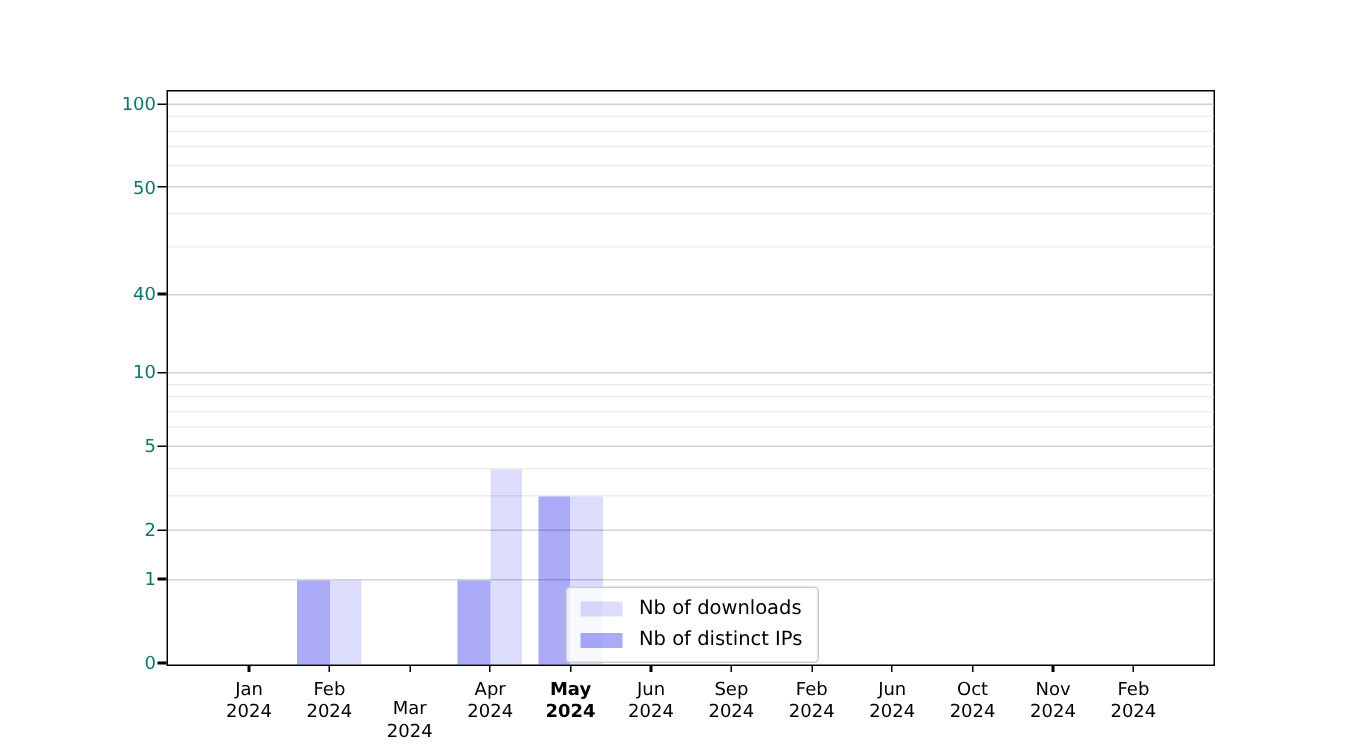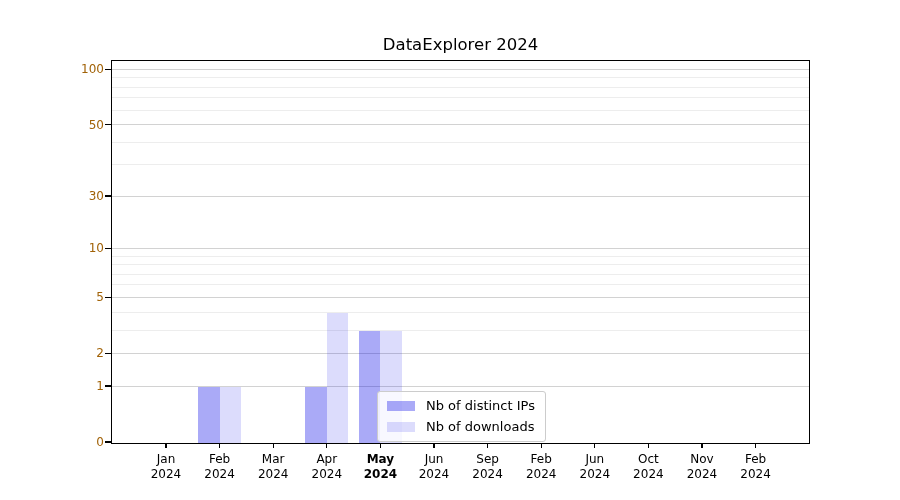--- a/index.html
+++ b/index.html
@@ -8,37 +8,36 @@
   #chart-title{position:absolute;left:111px;top:35px;width:699px;text-align:center;
     font-size:16.5px;line-height:19px;color:#000;}
   #plot{position:absolute;left:111px;top:60px;width:699px;height:384px;
     border:1.5px solid #000;box-sizing:border-box;background:#fff;}
   .gridline{position:absolute;left:0;width:100%;height:1px;}
   .gridline.major{background:#d2d2d2;}
   .gridline.minor{background:#ededed;}
   .bar{position:absolute;bottom:0;}
   .ytick{position:absolute;left:-7px;width:5.5px;height:1.4px;background:#000;}
   .ytick-label{position:absolute;left:-50px;width:42px;text-align:right;
-    font-size:12px;line-height:16px;color:#a16207;}
+    font-size:12px;line-height:16px;color:#0f766e;}
   .xtick{position:absolute;width:1.4px;height:4.5px;background:#000;}
   .xtick-label{position:absolute;width:72px;text-align:center;font-size:12px;
     line-height:14.5px;color:#000;}
   .xtick-label span{display:block;}
   #legend{position:absolute;left:265px;top:330px;background:rgba(255,255,255,0.8);
     border:1px solid #ccc;border-radius:3px;padding:6px 10px 6px 9px;
     display:flex;flex-direction:column;gap:5px;}
   .legend-row{display:flex;align-items:center;gap:11px;}
   .legend-swatch{width:28px;height:10px;flex:0 0 28px;}
   .legend-label{font-size:13px;line-height:16px;color:#000;white-space:nowrap;}
 </style>
 </head>
 <body>
 
 <div id="figure">
-  <div id="chart-title">DataExplorer 2024</div>
   <div id="plot">
       <div class="gridline minor" style="top: 268.562px;"></div>
       <div class="gridline minor" style="top: 250.544px;"></div>
       <div class="gridline minor" style="top: 223.376px;"></div>
       <div class="gridline minor" style="top: 212.593px;"></div>
       <div class="gridline minor" style="top: 203.083px;"></div>
       <div class="gridline minor" style="top: 194.575px;"></div>
       <div class="gridline minor" style="top: 103.219px;"></div>
       <div class="gridline minor" style="top: 80.6438px;"></div>
       <div class="gridline minor" style="top: 48.5633px;"></div>
@@ -62,37 +61,37 @@
       <div class="ytick-label" style="top: 373px;">0</div>
       <div class="ytick" style="top: 324.331px;"></div>
       <div class="ytick-label" style="top: 317.031px;">1</div>
       <div class="ytick" style="top: 291.591px;"></div>
       <div class="ytick-label" style="top: 284.291px;">2</div>
       <div class="ytick" style="top: 235.623px;"></div>
       <div class="ytick-label" style="top: 228.323px;">5</div>
       <div class="ytick" style="top: 186.68px;"></div>
       <div class="ytick-label" style="top: 179.38px;">10</div>
       <div class="ytick" style="top: 134.467px;"></div>
-      <div class="ytick-label" style="top: 127.167px;">30</div>
+      <div class="ytick-label" style="top: 127.167px;">40</div>
       <div class="ytick" style="top: 62.8207px;"></div>
       <div class="ytick-label" style="top: 55.5207px;">50</div>
       <div class="ytick" style="top: 7.64739px;"></div>
       <div class="ytick-label" style="top: 0.347391px;">100</div>
       <div class="xtick" style="left: 53.3px; top: 382.5px;"></div>
       <div class="xtick-label" style="left: 18px; top: 391px;">
         <span>Jan</span>
         <span>2024</span>
       </div>
       <div class="xtick" style="left: 106.9px; top: 382.5px;"></div>
       <div class="xtick-label" style="left: 71.6px; top: 391px;">
         <span>Feb</span>
         <span>2024</span>
       </div>
       <div class="xtick" style="left: 160.5px; top: 382.5px;"></div>
-      <div class="xtick-label" style="left: 125.2px; top: 391px;">
+      <div class="xtick-label" style="left: 125.2px; top: 404px;">
         <span>Mar</span>
         <span>2024</span>
       </div>
       <div class="xtick" style="left: 214.1px; top: 382.5px;"></div>
       <div class="xtick-label" style="left: 178.8px; top: 391px;">
         <span>Apr</span>
         <span>2024</span>
       </div>
       <div class="xtick" style="left: 267.7px; top: 382.5px;"></div>
       <div class="xtick-label" style="left: 232.4px; top: 391px; font-weight: bold;">
@@ -129,22 +128,22 @@
         <span>Nov</span>
         <span>2024</span>
       </div>
       <div class="xtick" style="left: 642.9px; top: 382.5px;"></div>
       <div class="xtick-label" style="left: 607.6px; top: 391px;">
         <span>Feb</span>
         <span>2024</span>
       </div>
       <div class="" id="legend">
         <div class="legend-row">
+          <div class="legend-swatch" style="background: rgba(0, 0, 230, 0.137);"></div>
+          <div class="legend-label">Nb of downloads</div>
+        </div>
+        <div class="legend-row">
           <div class="legend-swatch" style="background: rgba(0, 0, 230, 0.333);"></div>
           <div class="legend-label">Nb of distinct IPs</div>
-        </div>
-        <div class="legend-row">
-          <div class="legend-swatch" style="background: rgba(0, 0, 230, 0.137);"></div>
-          <div class="legend-label">Nb of downloads</div>
         </div>
       </div>
     </div>
 </div>
 
 </body></html>

